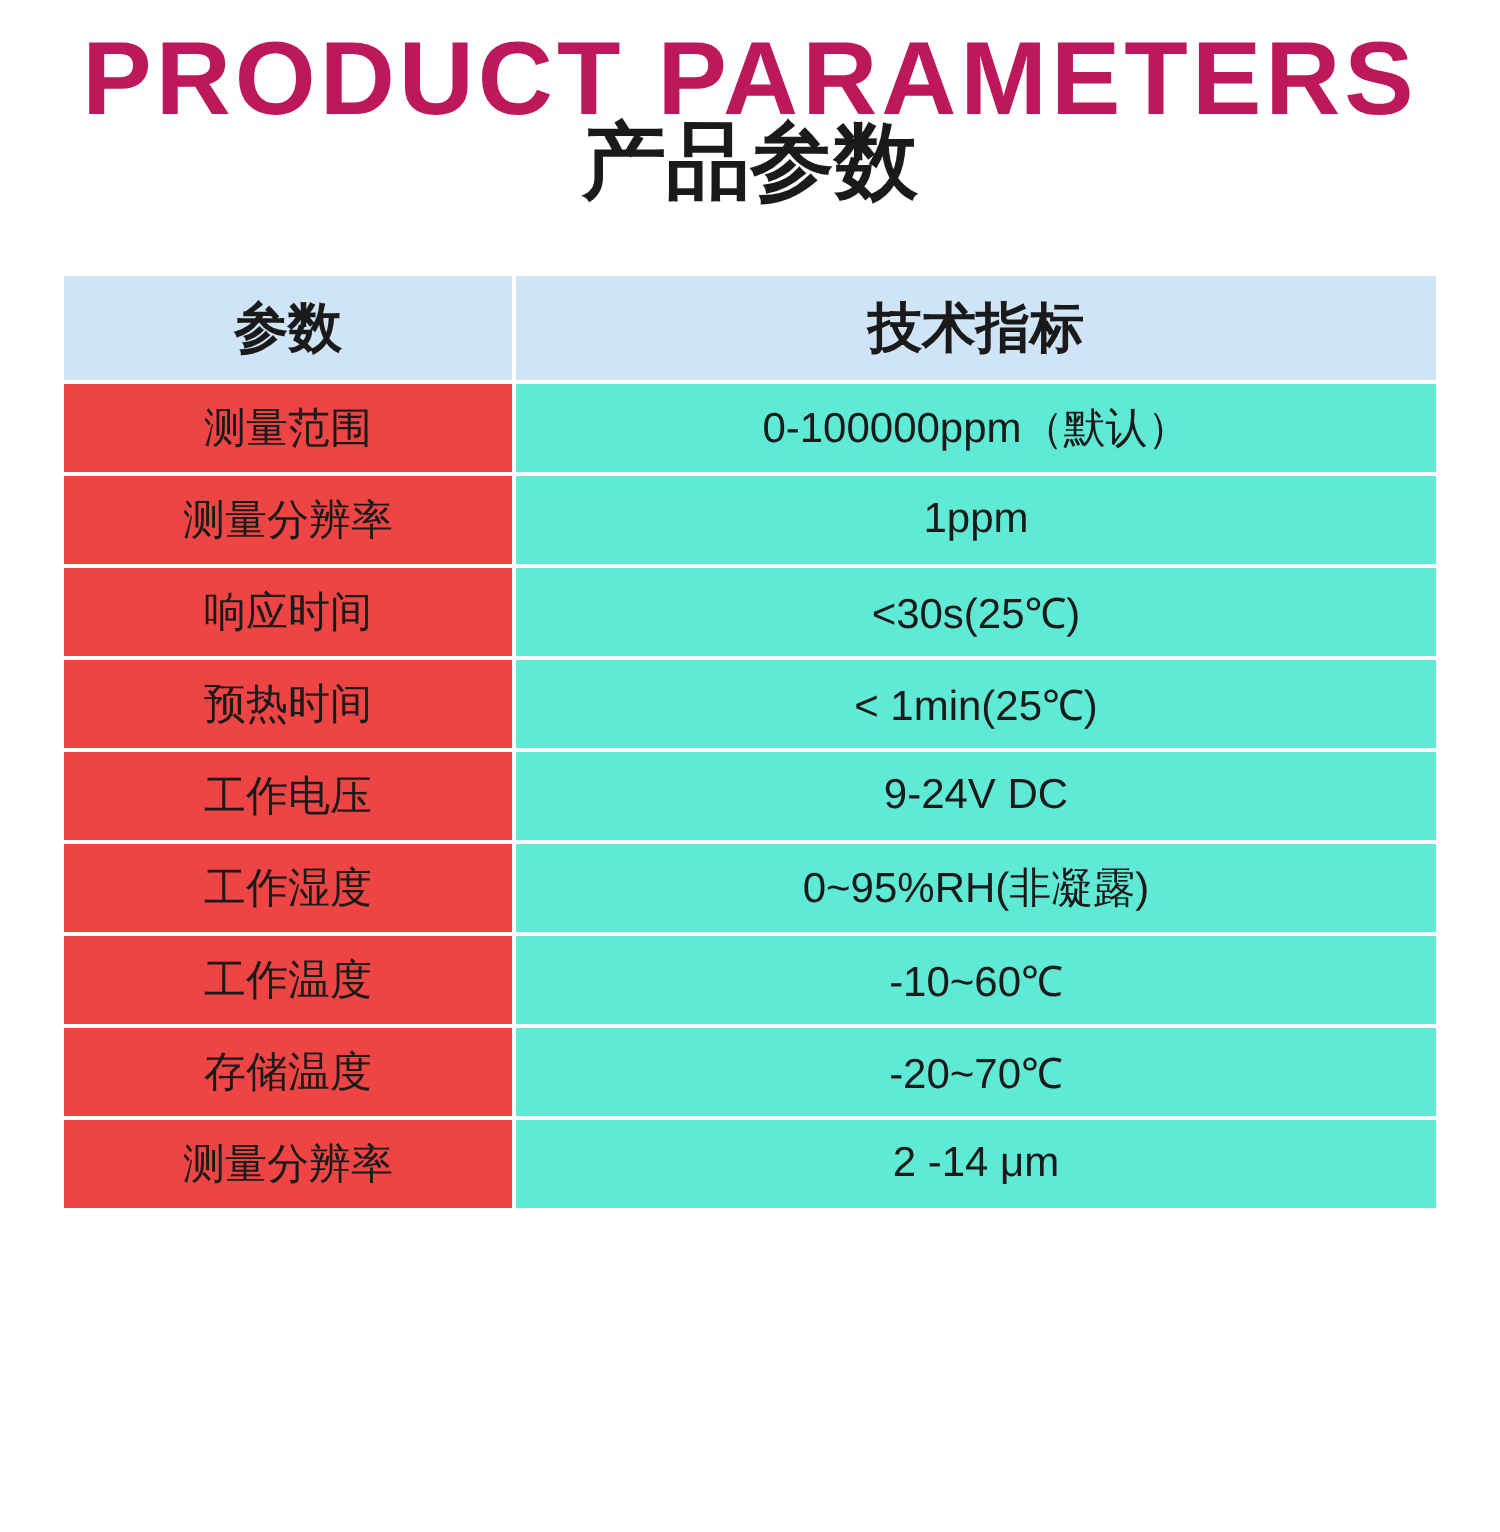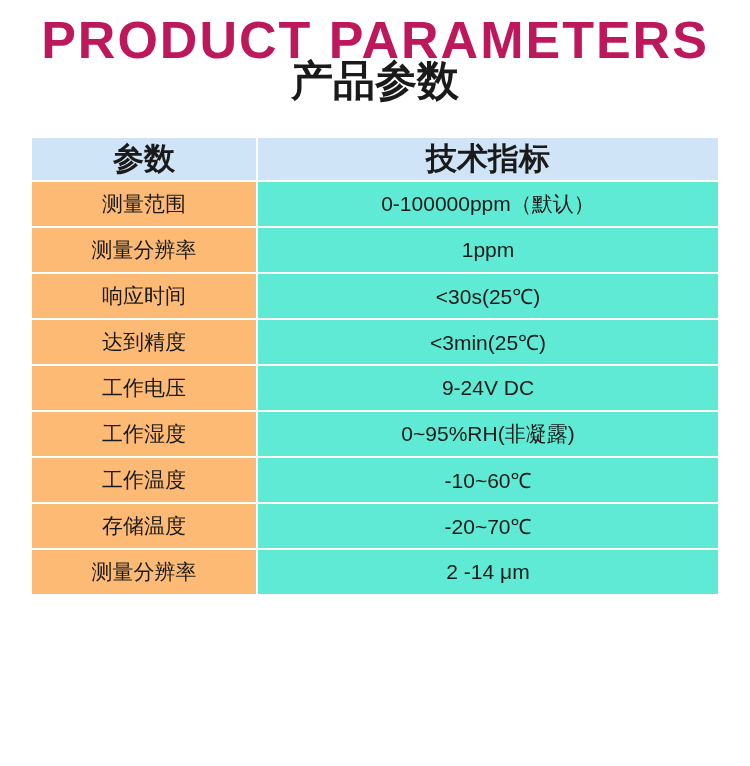--- a/index.html
+++ b/index.html
@@ -60,34 +60,34 @@
   table.params td {
     height: 44px;
     font-size: 21px;
     color: #1a1a1a;
     text-align: center;
     vertical-align: middle;
     padding: 0 6px;
     box-sizing: border-box;
   }
   table.params tr.header td {
-    height: 42px;
-    font-size: 31px;
+    height: 52px;
+    font-size: 27px;
     font-weight: bold;
     background: #cfe4f7;
   }
   table.params tr.header td.col-param {
     background: #cfe4f7;
   }
   table.params tr.header td.col-value {
     background: #cfe4f7;
   }
   table.params td.col-param {
     width: 226px;
-    background: #fdba74;
+    background: #ef4444;
     border-right: 2px solid #ffffff;
   }
   table.params td.col-value {
     width: 460px;
     background: #5eead4;
   }
   table.params tr.header td.col-param {
     border-right: 2px solid #ffffff;
   }
 </style>
@@ -113,22 +113,22 @@
         </tr>
         <tr>
           <td class="col-param">测量分辨率</td>
           <td class="col-value">1ppm</td>
         </tr>
         <tr>
           <td class="col-param">响应时间</td>
           <td class="col-value">&lt;30s(25℃)</td>
         </tr>
         <tr>
-          <td class="col-param">达到精度</td>
-          <td class="col-value">&lt;3min(25℃)</td>
+          <td class="col-param">预热时间</td>
+          <td class="col-value">&lt; 1min(25℃)</td>
         </tr>
         <tr>
           <td class="col-param">工作电压</td>
           <td class="col-value">9-24V DC</td>
         </tr>
         <tr>
           <td class="col-param">工作湿度</td>
           <td class="col-value">0~95%RH(非凝露)</td>
         </tr>
         <tr>

